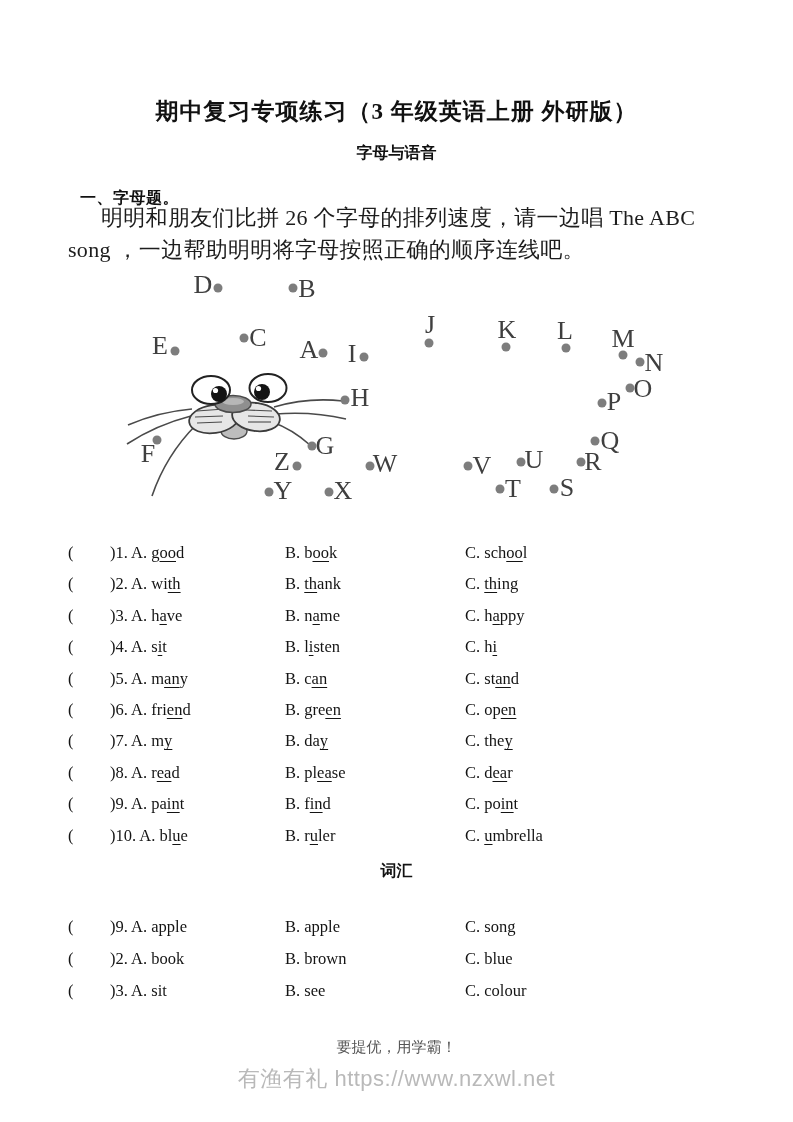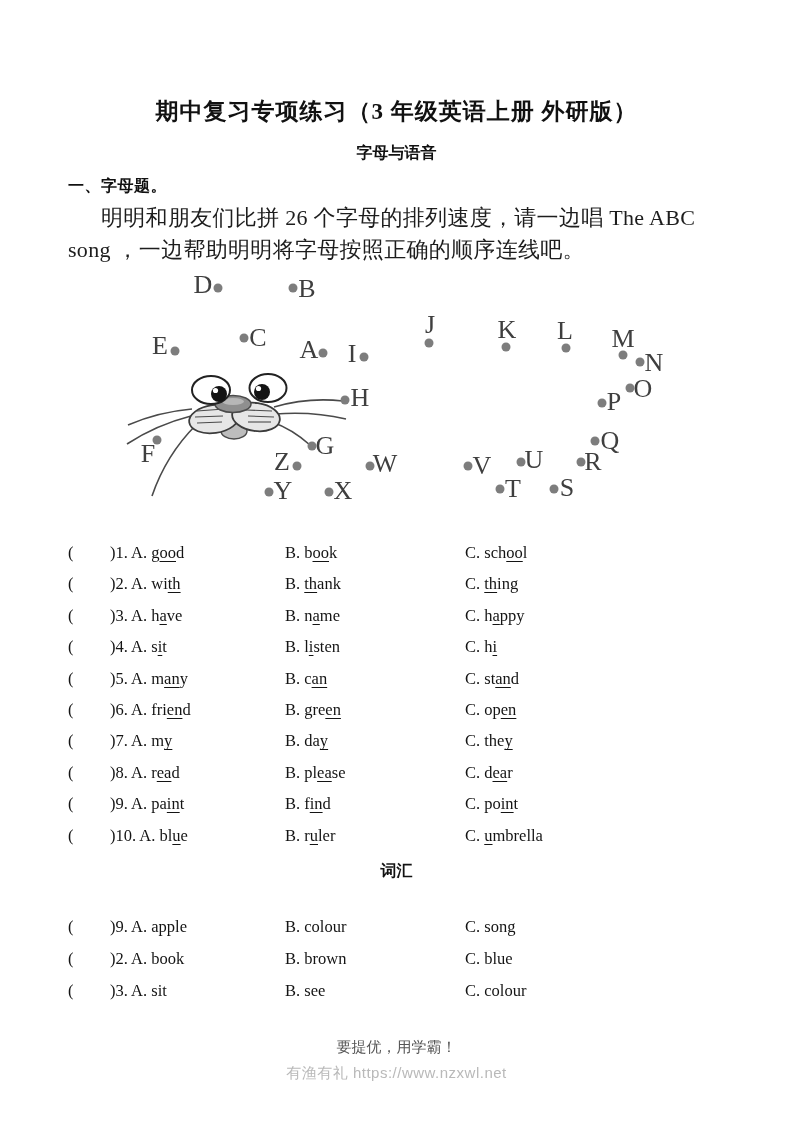--- a/index.html
+++ b/index.html
@@ -11,21 +11,21 @@
     position:absolute;top:96px;left:0;width:100%;text-align:center;margin:0;
     font-size:23px;font-weight:bold;color:#111;
     font-family:"Liberation Serif","DejaVu Serif",serif;letter-spacing:1px;
   }
   .subtitle{
     position:absolute;top:143px;left:0;width:100%;text-align:center;margin:0;
     font-size:16px;font-weight:bold;color:#111;
     font-family:"Liberation Sans","DejaVu Sans",sans-serif;
   }
   .s-heading{
-    position:absolute;left:68px;margin:0;
+    position:absolute;left:68px;margin:12px;
     font-size:16px;font-weight:bold;color:#111;
     font-family:"Liberation Sans","DejaVu Sans",sans-serif;letter-spacing:0.5px;
   }
   .s1-heading{top:176px;}
   .s2-heading{top:516px;}
   .s3-heading{top:894px;}
   .vocab-heading{
     position:absolute;top:861px;left:0;width:100%;text-align:center;margin:0;
     font-size:16px;font-weight:bold;color:#111;
     font-family:"Liberation Sans","DejaVu Sans",sans-serif;
@@ -57,21 +57,21 @@
   .cell.optB{left:285px;}
   .cell.optC{left:465px;}
   .ul{text-decoration:underline;text-underline-offset:3px;text-decoration-thickness:1px;}
   
   .footer1{
     position:absolute;top:1038px;left:0;width:100%;text-align:center;
     font-size:15px;color:#555;font-family:"Liberation Sans","DejaVu Sans",sans-serif;
   }
   .footer2{
     position:absolute;top:1064px;left:0;width:100%;text-align:center;
-    font-size:15px;color:#b9b9b9;font-family:"Liberation Sans","DejaVu Sans",sans-serif;letter-spacing:0.5px;
+    font-size:22px;color:#b9b9b9;font-family:"Liberation Sans","DejaVu Sans",sans-serif;letter-spacing:0.5px;
   }
 </style>
 </head>
 <body>
 
 <div class="page">
 
   <h1 class="title">期中复习专项练习（3 年级英语上册 外研版）</h1>
   <h2 class="subtitle">字母与语音</h2>
 
@@ -229,21 +229,21 @@
         <span class="cell optB">B. r<span class="ul">u</span>ler</span>
         <span class="cell optC">C. <span class="ul">u</span>mbrella</span>
       </div>
     </div>
 
   <div class="vocab-heading">词汇</div>
   <div class="rows rows-s3">
       <div class="qrow">
         <span class="cell paren">(</span>
         <span class="cell optA">)9. A. apple</span>
-        <span class="cell optB">B. colour</span>
+        <span class="cell optB">B. apple</span>
         <span class="cell optC">C. song</span>
       </div>
       <div class="qrow">
         <span class="cell paren">(</span>
         <span class="cell optA">)2. A. book</span>
         <span class="cell optB">B. brown</span>
         <span class="cell optC">C. blue</span>
       </div>
       <div class="qrow">
         <span class="cell paren">(</span>

